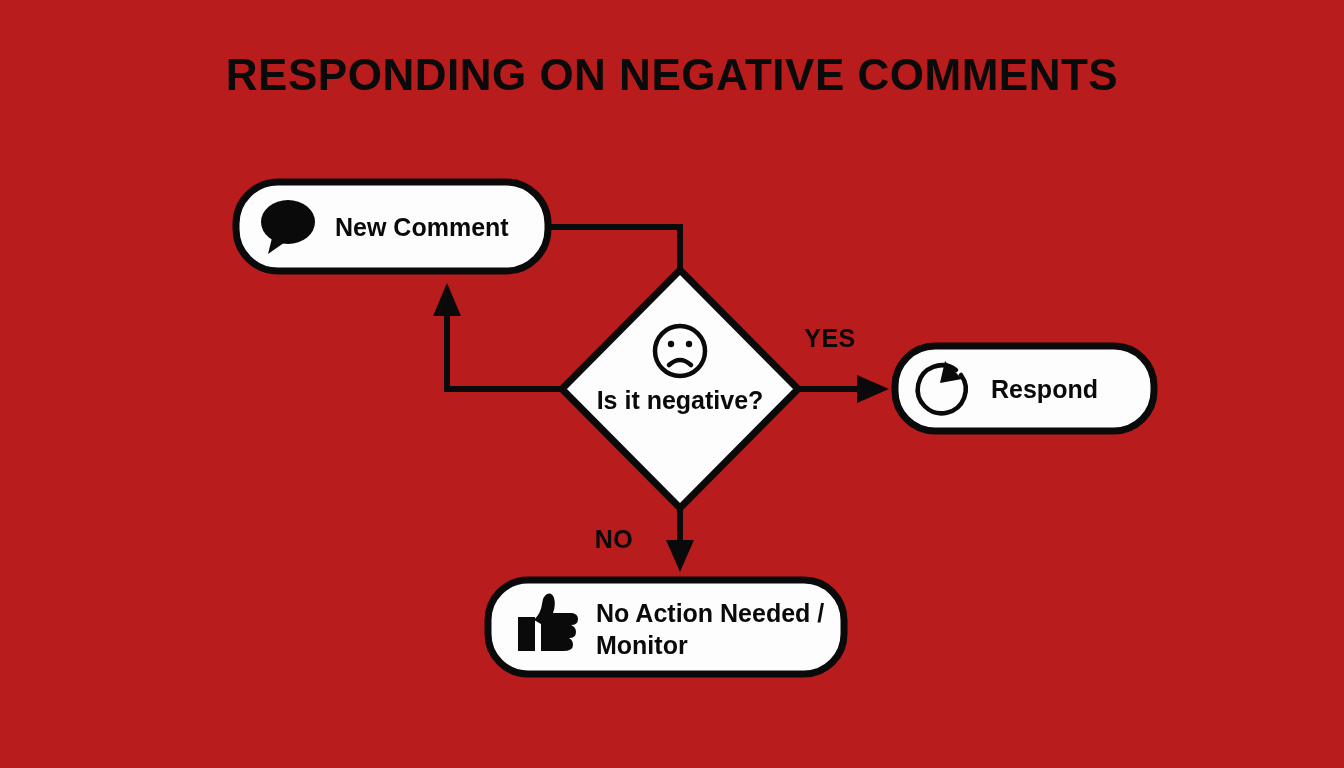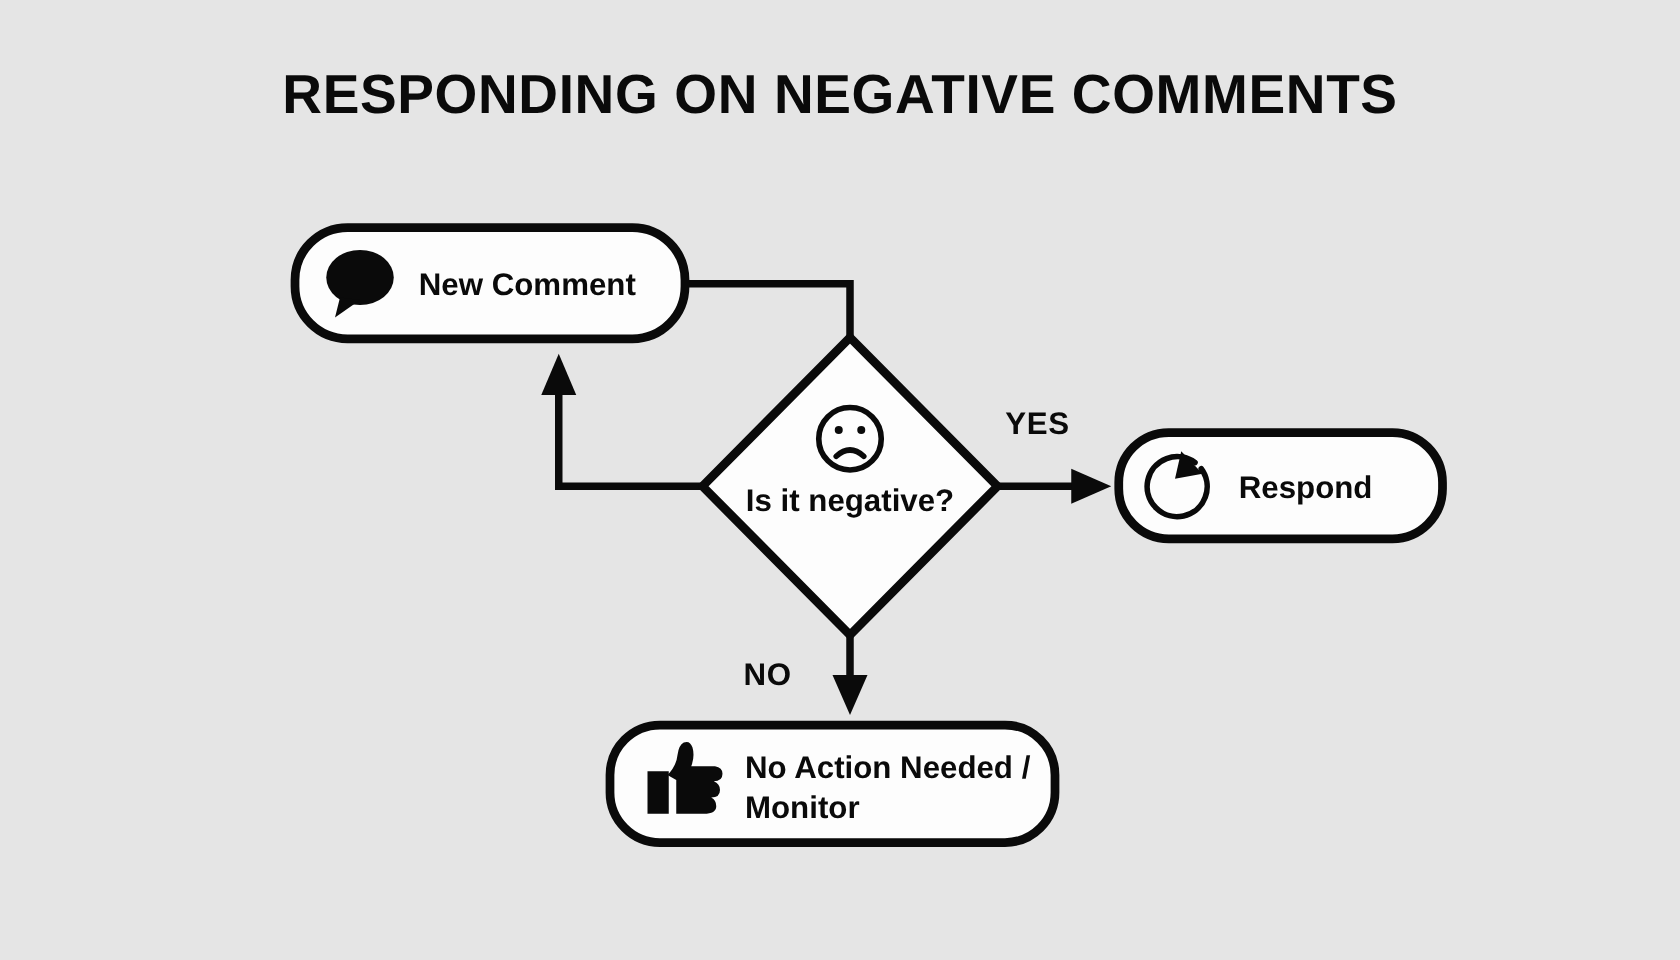--- a/index.html
+++ b/index.html
@@ -4,21 +4,21 @@
 <style>
   html, body {
     margin: 0;
     padding: 0;
     background: #ffffff;
   }
   #canvas {
     position: relative;
     width: 1344px;
     height: 768px;
-    background: #e5e5e5;
+    background: #b91c1c;
     overflow: hidden;
     font-family: "Liberation Sans", sans-serif;
   }
   #flow-svg {
     position: absolute;
     left: 0;
     top: 0;
     width: 1344px;
     height: 768px;
   }

